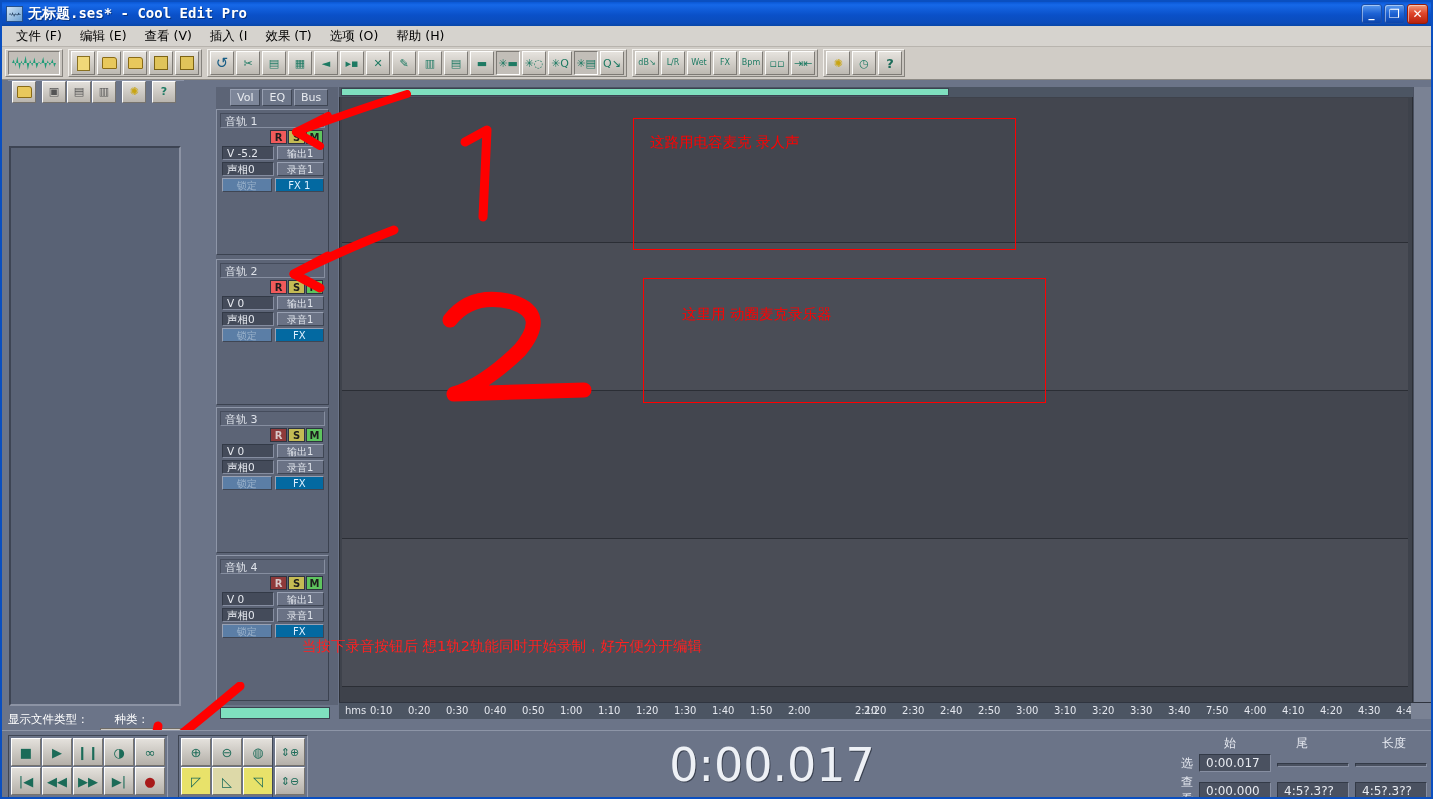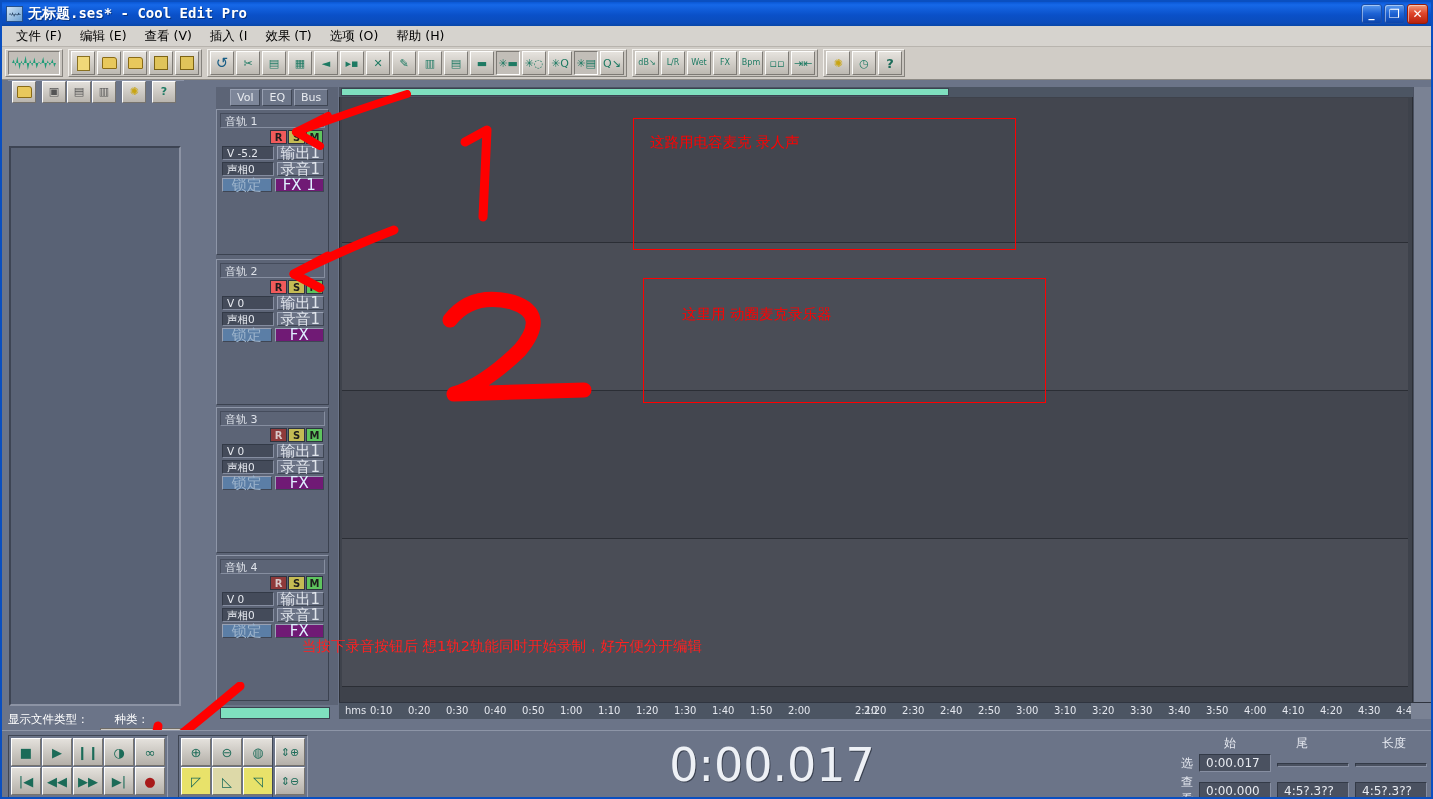--- a/index.html
+++ b/index.html
@@ -215,26 +215,26 @@
   .rsmb.s { background:#c4bb54; }
   .rsmb.m { background:#5ec45e; }
   .rowpair { display:flex; gap:3px; margin: 2px 4px 0 5px; }
   .fld {
     flex:1; height: 14px; font-size: 10.5px; color:#e7eaf0;
     background:#444b5a; padding-left:4px; line-height:13px;
     border-top:1px solid #333a47;border-left:1px solid #333a47;
     border-right:1px solid #858da0;border-bottom:1px solid #858da0;
   }
   .btn3d {
-    flex:1; height: 14px; font-size: 15px; color:#e0e4eb; text-align:center;
+    flex:1; height: 14px; font-size: 10px; color:#e0e4eb; text-align:center;
     background:#6a7285; line-height:13px;
     border-top:1px solid #98a0b2;border-left:1px solid #98a0b2;
     border-right:1px solid #3f4654;border-bottom:1px solid #3f4654;
   }
-  .btn3d.blue { background:#701a75; color:#dff0ff; }
+  .btn3d.blue { background:#0369a1; color:#dff0ff; }
   .btn3d.bluedim { background:#5b7ea6; color:#9db4cc; }
   .trackbottom {
     position: absolute; left: 218px; top: 705px; width: 110px; height: 12px;
     background: #7fe0bf;
     border: 1px solid #3b4250;
   }
 
   
   .mainarea {
     position: absolute; left: 337px; top: 85px; width: 1074px; height: 618px;
@@ -691,21 +691,21 @@
     <span class="rtick" style="left:487px;margin-left:29px;">2:10</span>
     <span class="rtick" style="left:525px;">2:20</span>
     <span class="rtick" style="left:563px;">2:30</span>
     <span class="rtick" style="left:601px;">2:40</span>
     <span class="rtick" style="left:639px;">2:50</span>
     <span class="rtick" style="left:677px;">3:00</span>
     <span class="rtick" style="left:715px;">3:10</span>
     <span class="rtick" style="left:753px;">3:20</span>
     <span class="rtick" style="left:791px;">3:30</span>
     <span class="rtick" style="left:829px;">3:40</span>
-    <span class="rtick" style="left:867px;">3:50</span>
+    <span class="rtick" style="left:867px;">7:50</span>
     <span class="rtick" style="left:905px;">4:00</span>
     <span class="rtick" style="left:943px;">4:10</span>
     <span class="rtick" style="left:981px;">4:20</span>
     <span class="rtick" style="left:1019px;">4:30</span>
     <span class="rtick" style="left:1057px;">4:40</span>
     <span class="rtick" style="left:1078px;">hms</span>
     <div class="ruler-end"></div>
   </div>
 
   <div class="bottombar">

